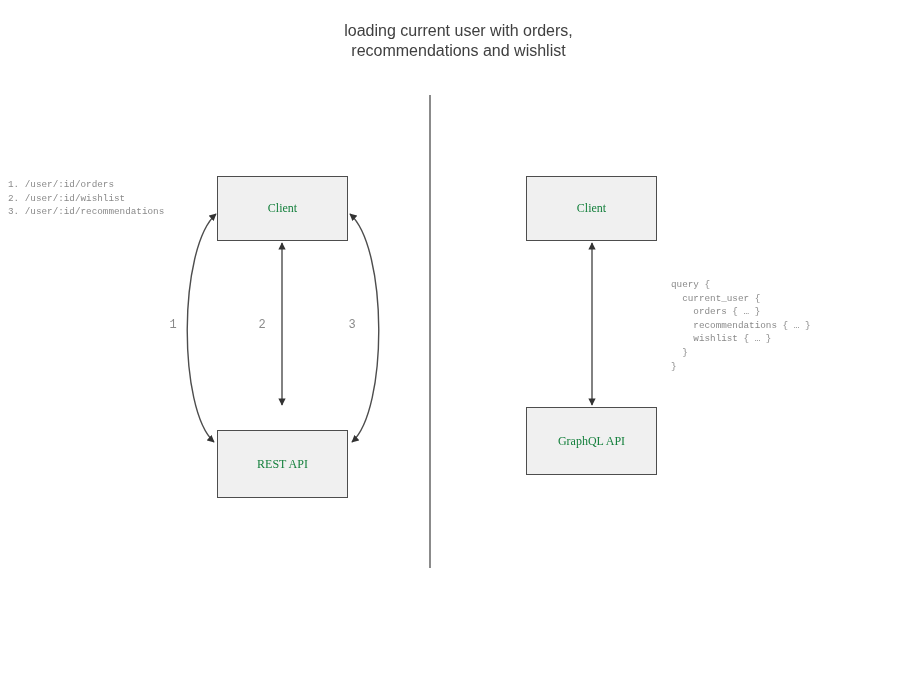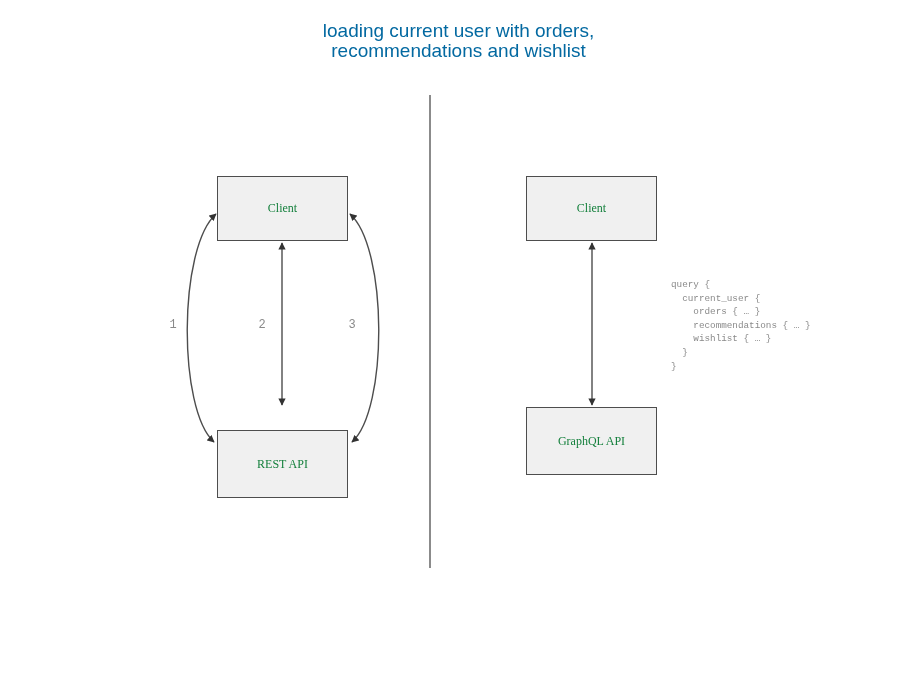--- a/index.html
+++ b/index.html
@@ -24,23 +24,23 @@
     width: 917px;
     height: 689px;
   }
   .title {
     position: absolute;
     left: 0;
     top: 21px;
     width: 917px;
     text-align: center;
     font-family: "Liberation Sans", sans-serif;
-    font-size: 19px;
+    font-size: 16px;
     line-height: 20px;
-    color: #0369a1;
+    color: #404040;
     white-space: pre-line;
   }
   .node-box {
     position: absolute;
     background: #f0f0f0;
     border: 1.6px solid #4d4d4d;
     box-sizing: border-box;
     display: flex;
     align-items: center;
     justify-content: center;
@@ -98,20 +98,23 @@
 
     <path d="M 216 214 C 178 248, 178 410, 214 442" fill="none" stroke="#4d4d4d" stroke-width="1.4" marker-start="url(#arrow-start)" marker-end="url(#arrow-end)"></path>
 
     <path d="M 282 243 L 282 405" fill="none" stroke="#4d4d4d" stroke-width="1.4" marker-start="url(#arrow-start)" marker-end="url(#arrow-end)"></path>
 
     <path d="M 350 214 C 388 248, 388 410, 352 442" fill="none" stroke="#4d4d4d" stroke-width="1.4" marker-start="url(#arrow-start)" marker-end="url(#arrow-end)"></path>
 
     <path d="M 592 243 L 592 405" fill="none" stroke="#4d4d4d" stroke-width="1.4" marker-start="url(#arrow-start)" marker-end="url(#arrow-end)"></path>
   </svg>
 
+  <div class="code-block" id="rest-endpoint-list">1. /user/:id/orders
+2. /user/:id/wishlist
+3. /user/:id/recommendations</div>
 
   <div class="node-box" id="node-client-rest">Client</div>
 
   <div class="node-box" id="node-rest-api">REST API</div>
 
   <div class="edge-label" id="edge-label-1">1</div>
 
   <div class="edge-label" id="edge-label-2">2</div>
 
   <div class="edge-label" id="edge-label-3">3</div>

